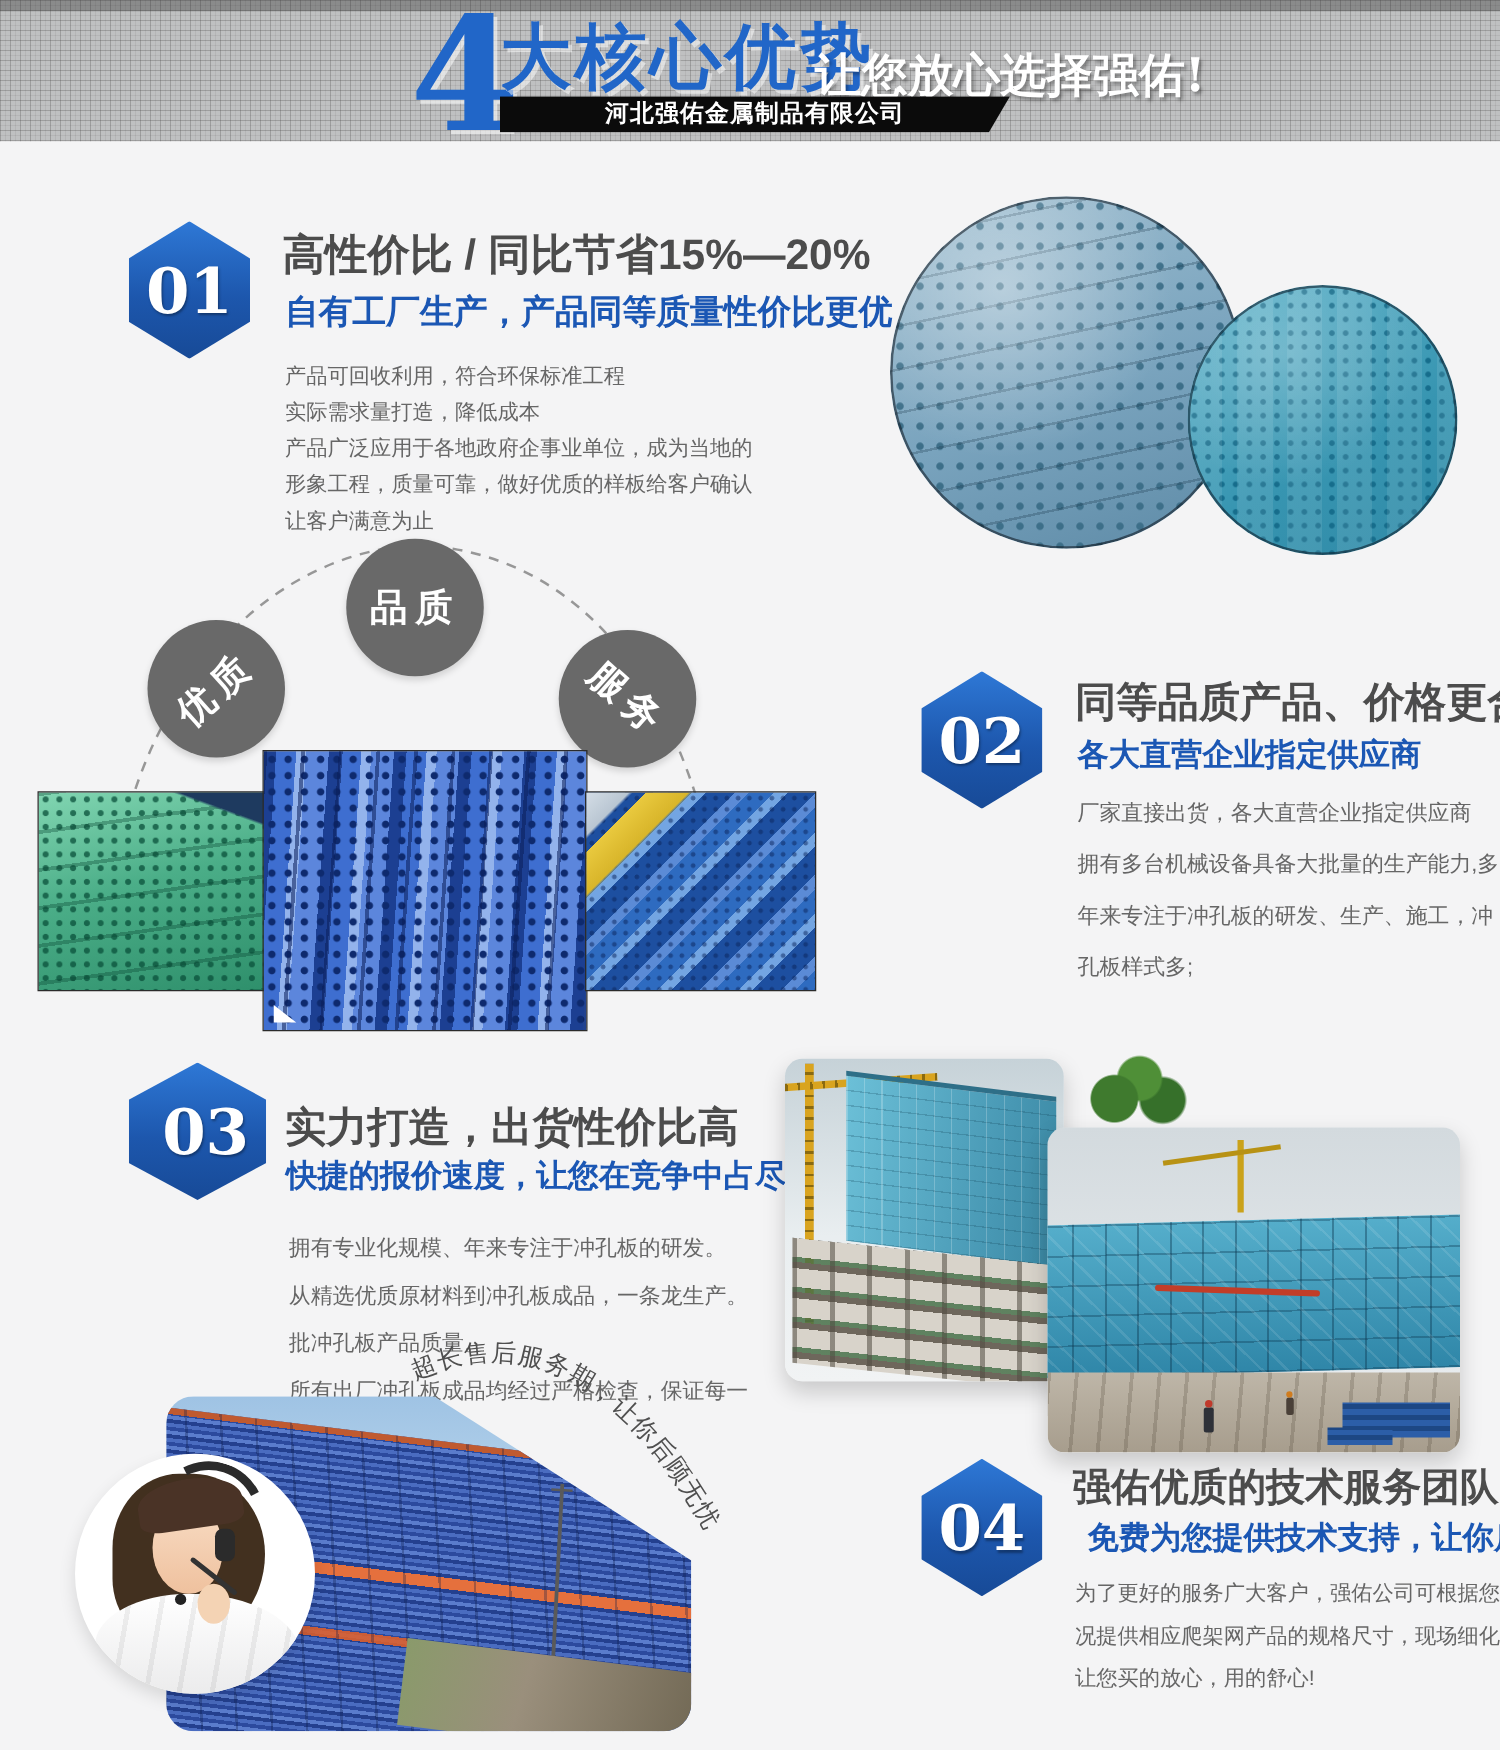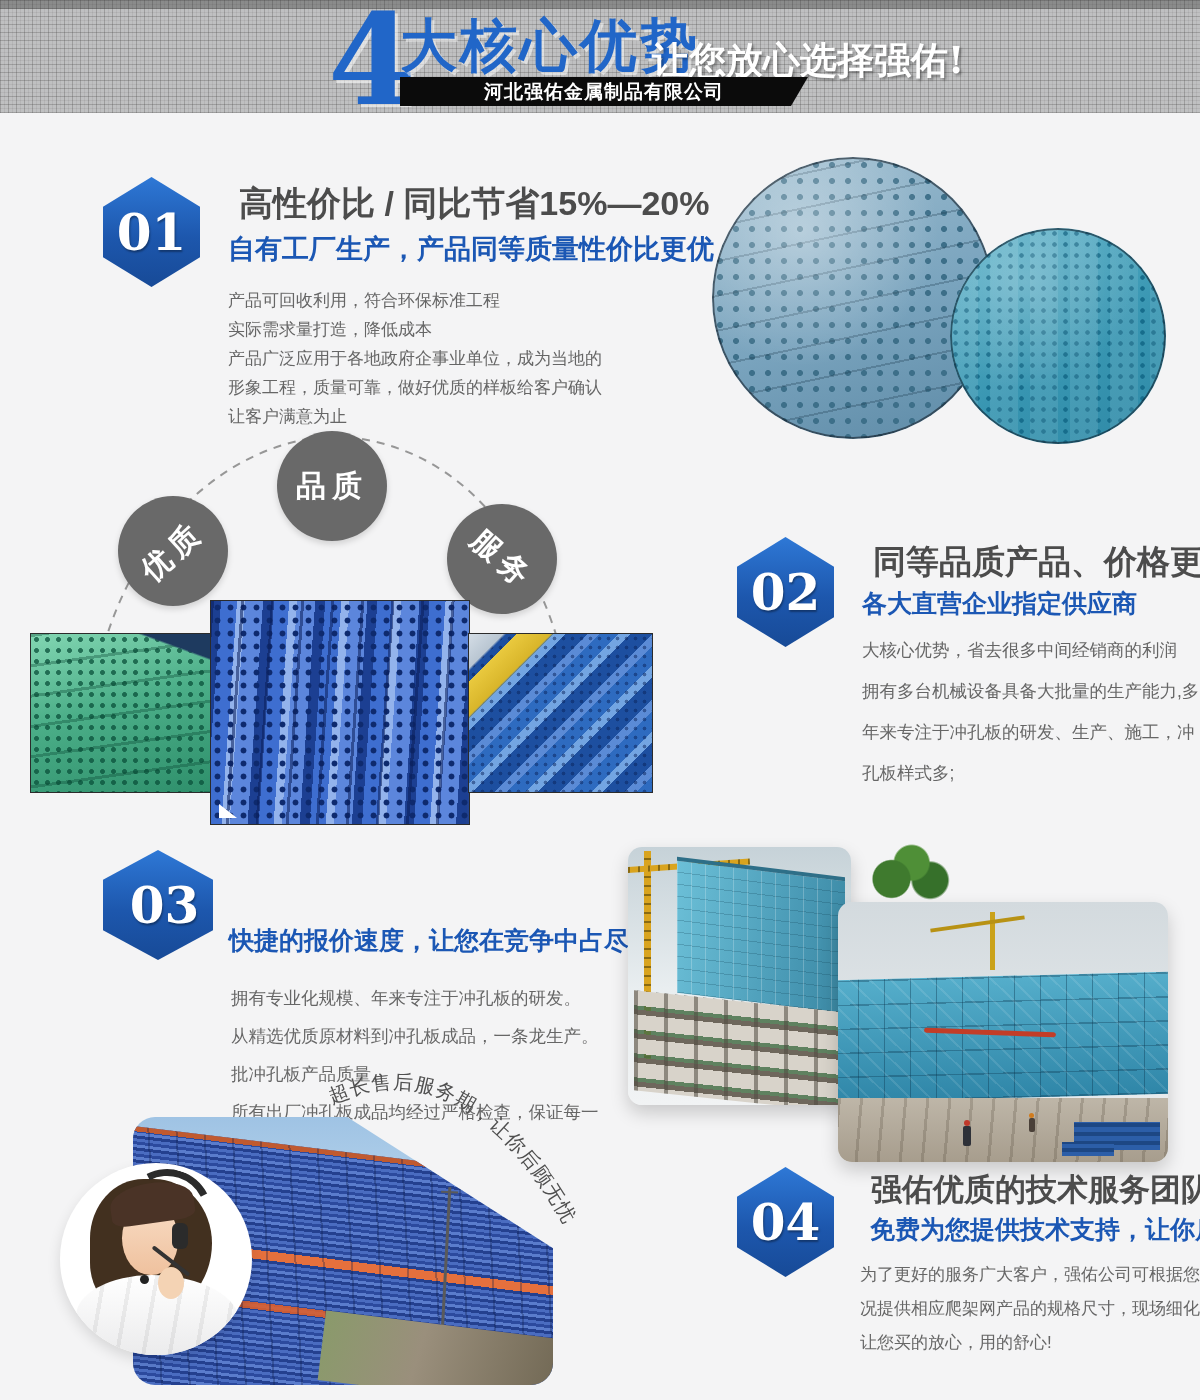--- a/index.html
+++ b/index.html
@@ -25,21 +25,21 @@
   .h-banner{position:absolute;left:400px;top:77px;width:408px;height:29px;background:#0b0b0b;
         clip-path:polygon(0 0,100% 0,calc(100% - 17px) 100%,0 100%);
         color:#fff;font:bold 19px "Liberation Sans",sans-serif;line-height:29px;text-align:center;letter-spacing:1px;}
 
   
   .hex{position:absolute;width:97px;height:110px;
        clip-path:polygon(50% 0,100% 27%,100% 73%,50% 100%,0 73%,0 27%);
        background:linear-gradient(180deg,#2e78d6 0%,#1d57ad 55%,#174a97 100%);
        display:flex;align-items:center;justify-content:center;
        color:#fff;font:bold 50px "DejaVu Serif","Liberation Serif",serif;text-shadow:1px 2px 2px rgba(0,0,0,.35);}
-  .sec-title{position:absolute;color:#4c4c4c;font-weight:bold;white-space:nowrap;margin-left:13px;}
+  .sec-title{position:absolute;color:#4c4c4c;font-weight:bold;white-space:nowrap;}
   .sec-sub{position:absolute;color:#1b57b4;font-weight:bold;white-space:nowrap;
            font-family:"DejaVu Serif","Liberation Serif",serif;}
   .sec-body{position:absolute;color:#666;}
   .sec-body .bl{white-space:nowrap;}
 
   .t-sans{font-family:"Liberation Sans",sans-serif;}
   .t-serif{font-family:"DejaVu Serif","Liberation Serif",serif;}
 
   .hex1{left:103px;top:177px;} .t1{left:226px;top:181px;font-size:34px;}
   .sub1{left:228px;top:231px;font-size:27px;} .b1{left:228px;top:286px;font-size:17px;line-height:29px;}
@@ -237,29 +237,30 @@
   <div class="ph ph-blue"></div>
   <div class="ph ph-stack"></div>
 
   <div class="hex hex2">
       <span>02</span>
     </div>
   <div class="sec-title t2 t-serif">同等品质产品、价格更合理</div>
   <div class="sec-sub sub2">各大直营企业指定供应商</div>
   <div class="sec-body b2">
 
-  <div class="bl">大核心优势，省去很多中间经销商的利润</div>
+  <div class="bl">厂家直接出货，各大直营企业指定供应商</div>
       <div class="bl">拥有多台机械设备具备大批量的生产能力,多</div>
       <div class="bl">年来专注于冲孔板的研发、生产、施工，冲</div>
       <div class="bl">孔板样式多;</div>
     </div>
 
   <div class="hex hex3">
       <span>03</span>
     </div>
+  <div class="sec-title t3 t-serif">实力打造，出货性价比高</div>
   <div class="sec-sub sub3">快捷的报价速度，让您在竞争中占尽先机</div>
   <div class="sec-body b3">
 
   <div class="bl">拥有专业化规模、年来专注于冲孔板的研发。</div>
       <div class="bl">从精选优质原材料到冲孔板成品，一条龙生产。</div>
       <div class="bl">批冲孔板产品质量。</div>
       <div class="bl">所有出厂冲孔板成品均经过严格检查，保证每一</div>
     </div>
 
   <div class="photo pL">

